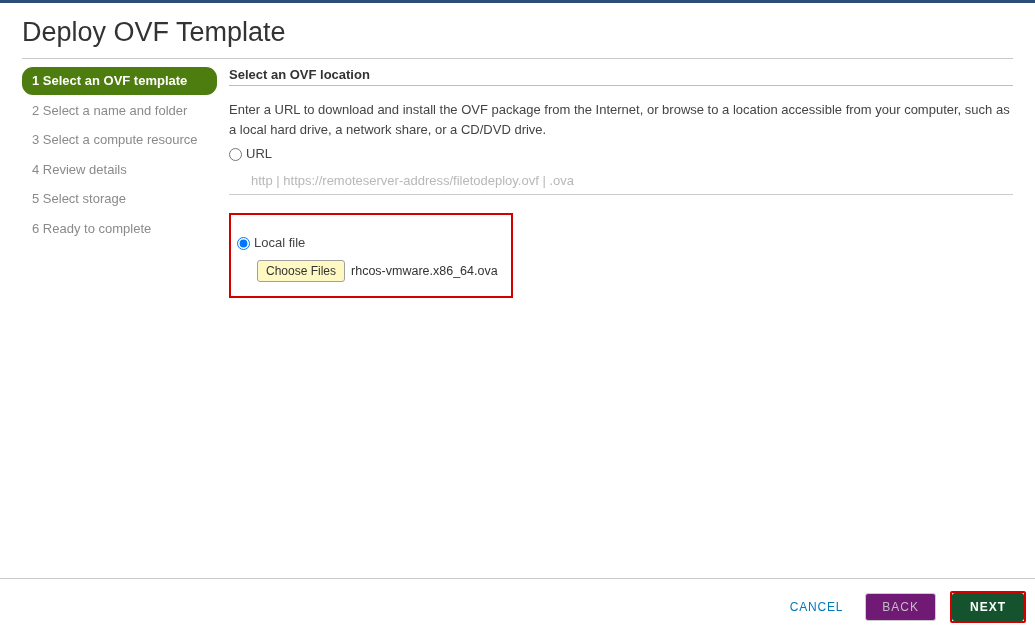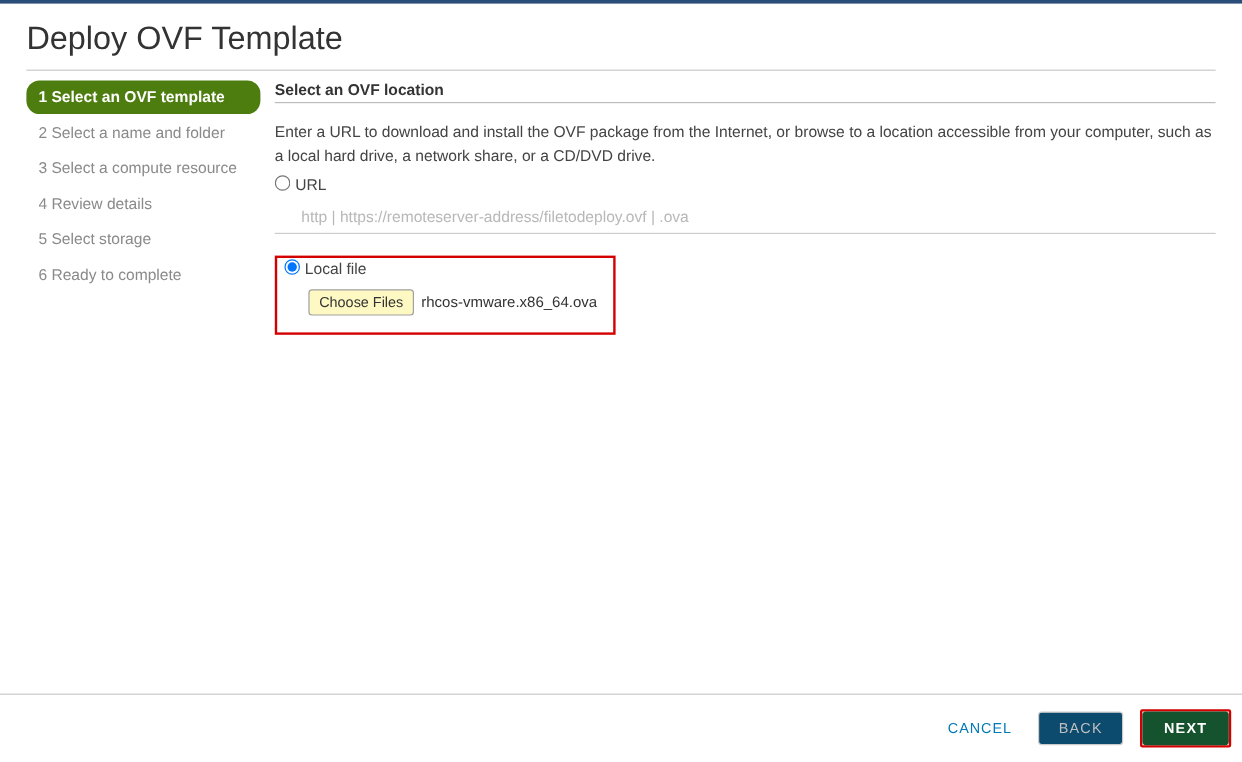--- a/index.html
+++ b/index.html
@@ -78,21 +78,21 @@
       margin-bottom: 14px;
     }
     .desc {
       font-size: 13px;
       color: #444;
       line-height: 1.55;
       margin-bottom: 6px;
     }
     .radio-row {
       display: flex;
-      align-items: flex-start;
+      align-items: flex-end;
       gap: 4px;
       margin-bottom: 6px;
     }
     .radio-row input[type="radio"] {
       width: 13px;
       height: 13px;
     }
     .radio-label {
       font-size: 13px;
       color: #444;
@@ -105,21 +105,21 @@
       font-size: 13px;
       color: #aaa;
       background: transparent;
       outline: none;
     }
     .url-input::placeholder { color: #b8b8b8; }
 
     .local-block {
       margin-top: 18px;
       border: 2px solid #d40000;
-      padding: 1px 10px 14px 6px;
+      padding: 20px 10px 14px 6px;
       width: 284px;
     }
     .local-block .radio-row { margin-bottom: 10px; }
     .file-row {
       display: flex;
       align-items: center;
       gap: 6px;
       padding-left: 20px;
     }
     .choose-btn {
@@ -147,21 +147,21 @@
     .cancel-link {
       color: #0079b8;
       font-size: 12px;
       letter-spacing: 0.8px;
       cursor: pointer;
       text-decoration: none;
       margin-right: 8px;
     }
     .back-btn {
       border: 1px solid #ccc;
-      background: #0c4a6e;
+      background: #701a75;
       color: #bfbfbf;
       font-size: 12px;
       letter-spacing: 1px;
       padding: 6px 16px;
       border-radius: 3px;
       cursor: default;
     }
     .next-wrap {
       border: 2px solid #d40000;
       border-radius: 2px;

